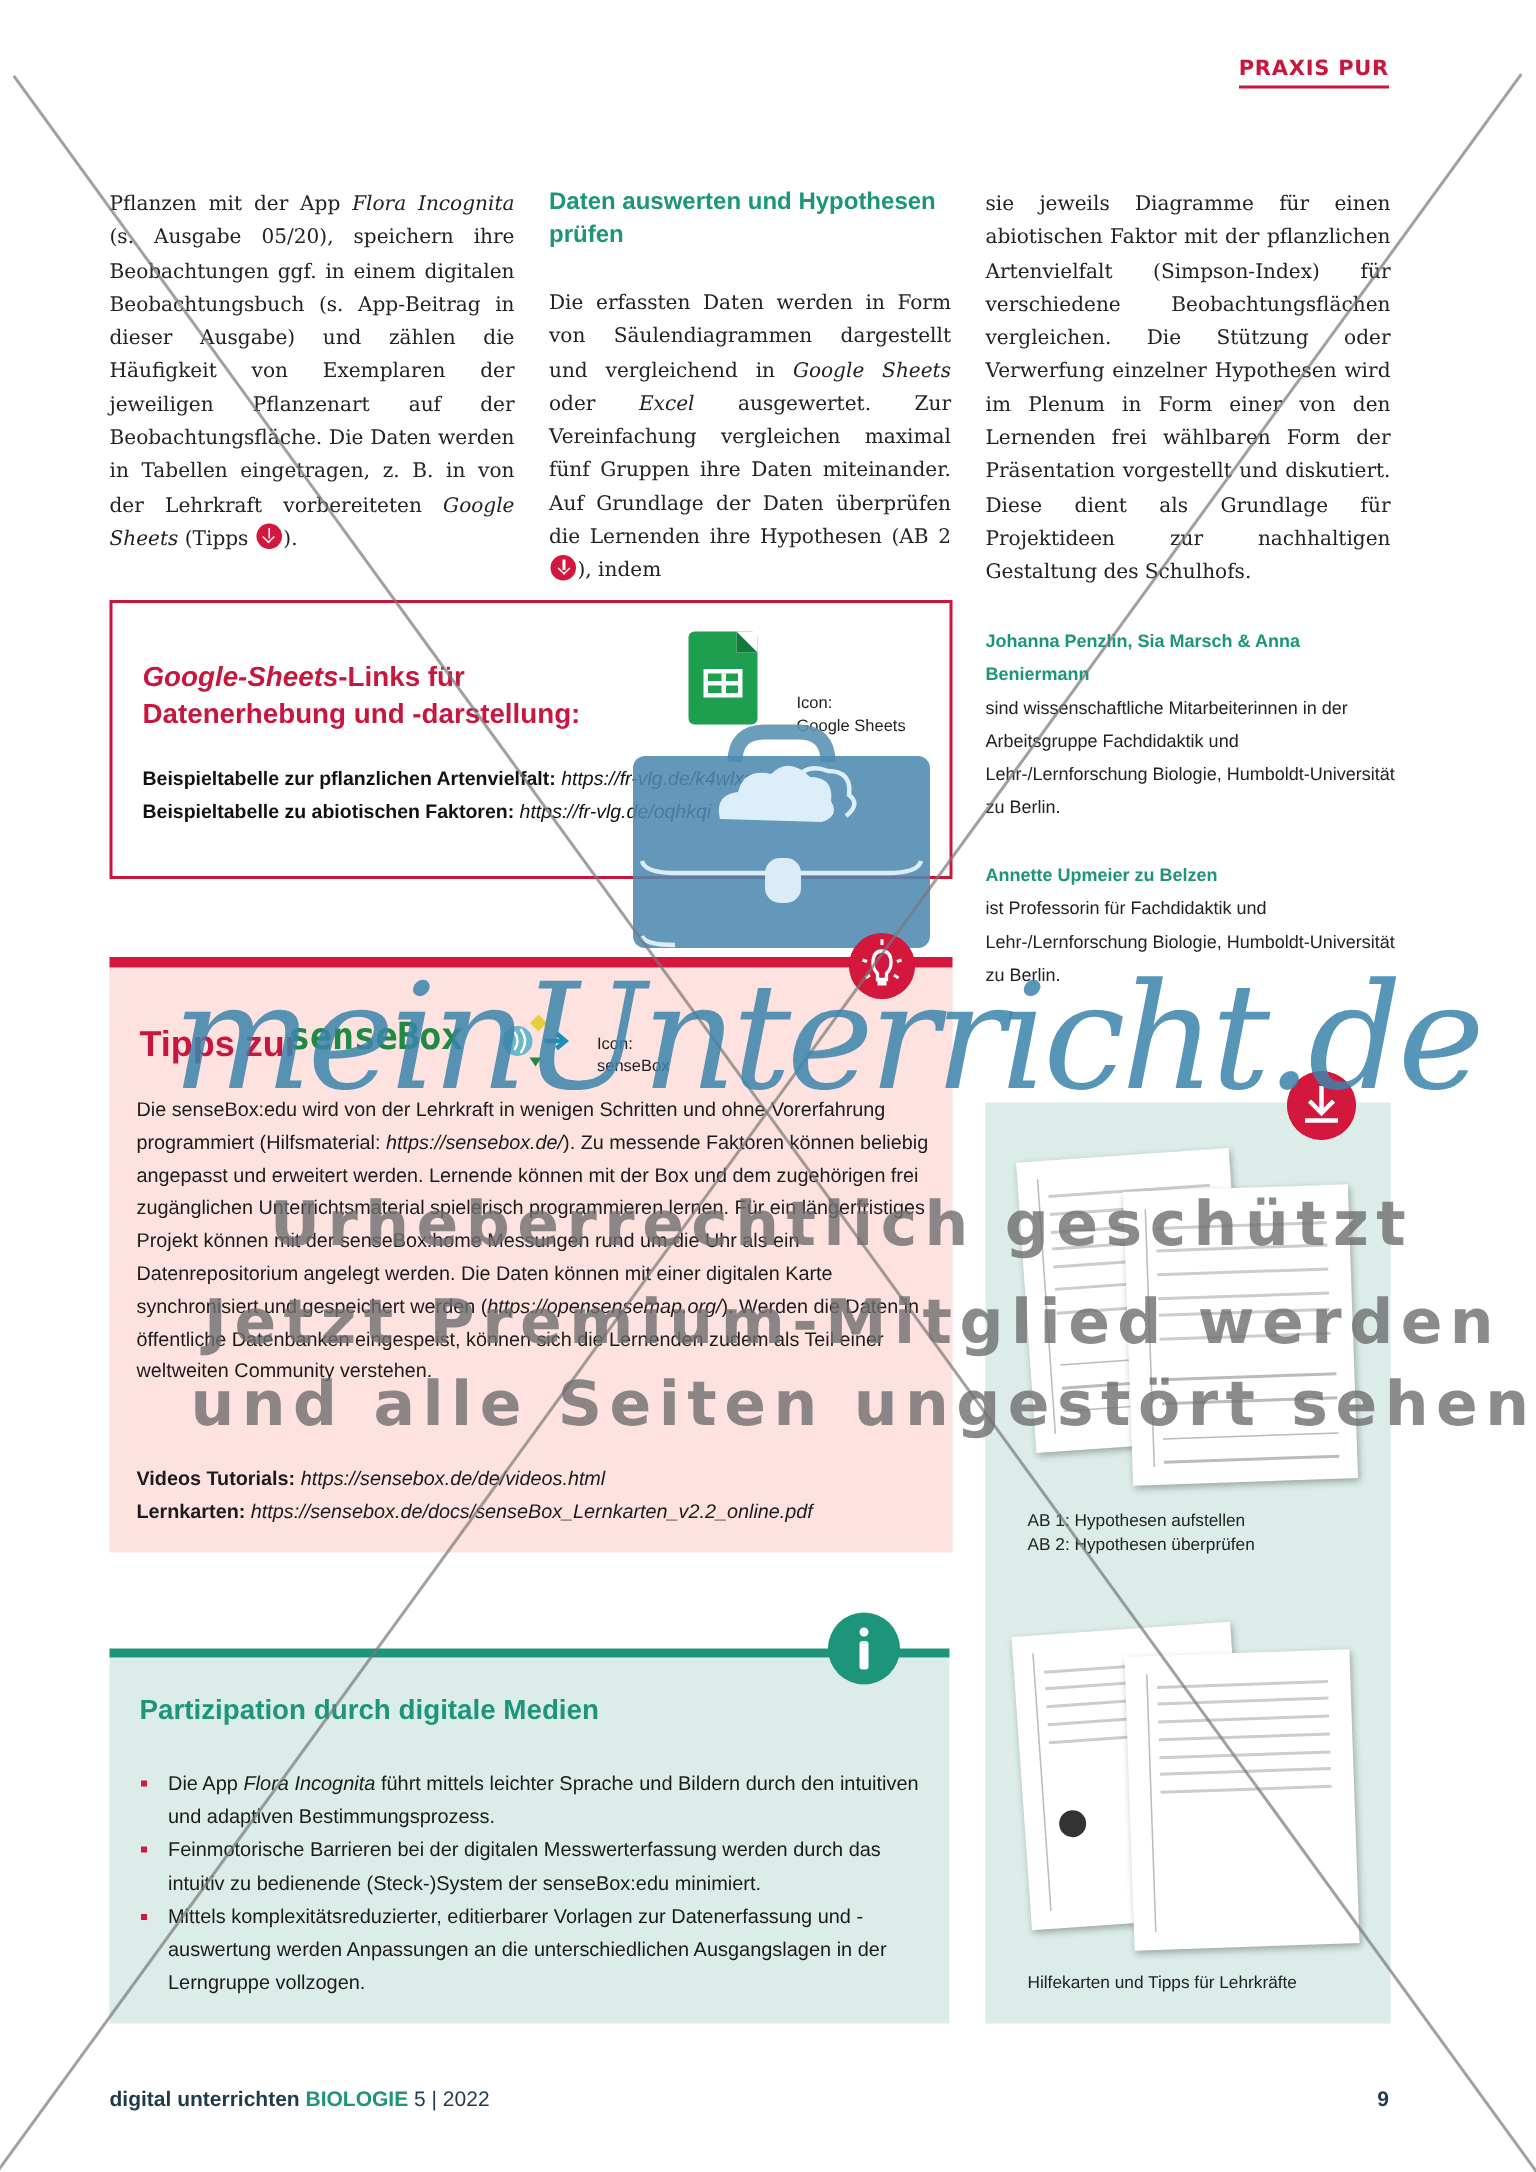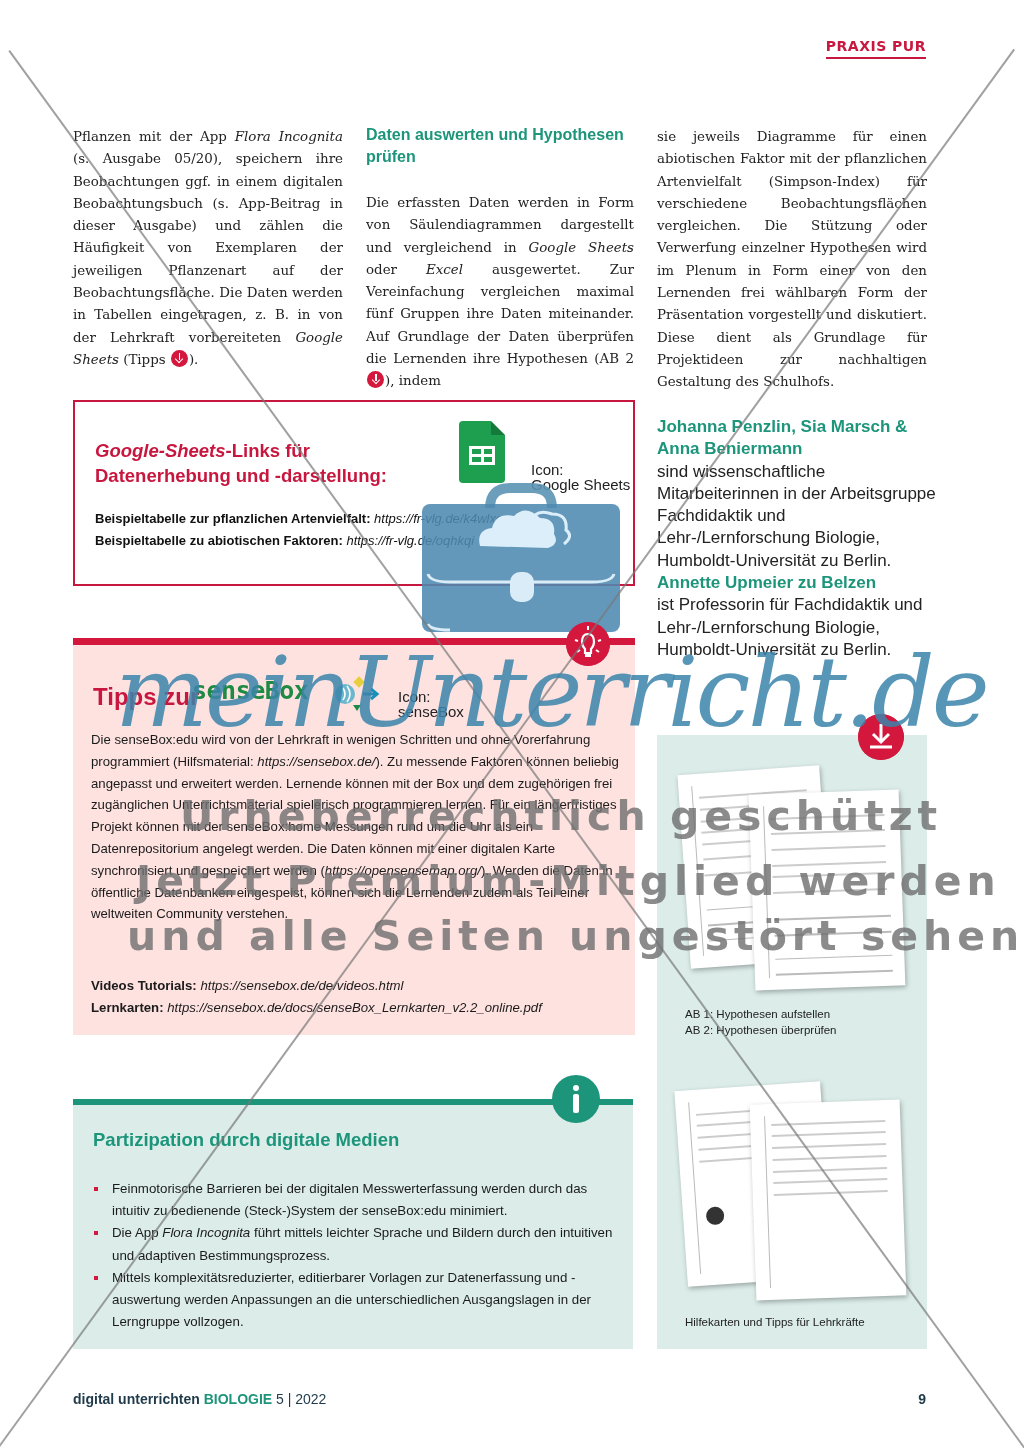--- a/index.html
+++ b/index.html
@@ -12,38 +12,38 @@
   .serif-col i { font-style: italic; }
   #col1 { left: 73px; top: 126px; width: 270px; }
   #col2-heading { position: absolute; left: 366px; top: 124px; width: 260px; font-weight: bold; font-size: 16px; line-height: 22px; color: #1c957a; }
   #col2 { left: 366px; top: 192px; width: 268px; }
   #col3 { left: 657px; top: 126px; width: 270px; }
 
   .dl-inline { display: inline-block; width: 17px; height: 17px; border-radius: 50%; background: #d4173d; vertical-align: -3px; position: relative; margin: 0 1px; }
   .dl-inline::before { content: ""; position: absolute; left: 8px; top: 3px; width: 1.6px; height: 7px; background: #fff; }
   .dl-inline::after { content: ""; position: absolute; left: 5.5px; top: 6px; width: 5px; height: 5px; border-right: 1.6px solid #fff; border-bottom: 1.6px solid #fff; transform: rotate(45deg); }
 
-  .authors { position: absolute; left: 657px; width: 280px; font-size: 17px; line-height: 22.3px; color: #222; }
+  .authors { position: absolute; left: 657px; width: 280px; font-size: 12px; line-height: 22.3px; color: #222; }
   .authors .name { font-weight: bold; color: #1c957a; }
   #authors1 { top: 416px; }
   #authors2 { top: 572px; }
 
   
   #gs-box { position: absolute; left: 73px; top: 400px; width: 562px; height: 186px; border: 2px solid #c8173f; background: #fff; }
   #gs-title { position: absolute; left: 20px; top: 36px; font-size: 18.5px; line-height: 25px; font-weight: bold; color: #c8173f; }
   #gs-title i { font-style: italic; }
   #gs-links { position: absolute; left: 20px; top: 106px; font-size: 13px; line-height: 21.5px; color: #111; }
   #gs-links b { font-weight: bold; }
   #gs-links i { font-style: italic; }
   #gs-icon { position: absolute; left: 459px; top: 421px; width: 46px; height: 62px; background: #1e9e4f; border-radius: 4px; }
   #gs-icon::before { content: ""; position: absolute; right: 0; top: 0; width: 0; height: 0; border-left: 14px solid #137a3a; border-top: 14px solid #fff; }
   #gs-icon .grid { position: absolute; left: 10px; top: 25px; width: 26px; height: 19px; border: 3px solid #fff; background: #1e9e4f; }
   #gs-icon .grid::before { content: ""; position: absolute; left: 0; top: 5px; width: 100%; height: 3px; background: #fff; }
   #gs-icon .grid::after { content: ""; position: absolute; left: 9px; top: 0; width: 3px; height: 100%; background: #fff; }
-  .icon-caption { position: absolute; font-size: 15px; line-height: 15px; color: #222; }
+  .icon-caption { position: absolute; font-size: 11px; line-height: 15px; color: #222; }
   #gs-caption { left: 531px; top: 462px; }
 
   
   #briefcase { position: absolute; left: 410px; top: 478px; width: 222px; height: 158px; }
 
   
   #tips-bar { position: absolute; left: 73px; top: 638px; width: 562px; height: 7px; background: #d4173d; }
   #tips-box { position: absolute; left: 73px; top: 645px; width: 562px; height: 390px; background: #fde2e0; }
   #tips-bulb { position: absolute; left: 566px; top: 622px; width: 44px; height: 44px; border-radius: 50%; background: #d4173d; }
   #tips-title { position: absolute; left: 93px; top: 683px; font-size: 24px; font-weight: bold; color: #c8173f; }
@@ -245,22 +245,22 @@
     <div class="tx" style="top:40%"></div>
     <div class="tx" style="top:46%"></div>
 </div>
 <div class="panel-caption" id="hk-caption">Hilfekarten und Tipps für Lehrkräfte</div>
 
 <div id="info-box"></div>
 <div id="info-bar"></div>
 <div id="info-icon"></div>
 <div id="info-title">Partizipation durch digitale Medien</div>
 <ul id="info-list">
+  <li><span>Die App </span><i>Flora Incognita</i><span> führt mittels leichter Sprache und Bildern durch den intuitiven und adaptiven Bestimmungsprozess.</span></li>
   <li><span>Feinmotorische Barrieren bei der digitalen Messwerterfassung werden durch das intuitiv zu bedienende (Steck-)System der senseBox:edu minimiert.</span></li>
-  <li><span>Die App </span><i>Flora Incognita</i><span> führt mittels leichter Sprache und Bildern durch den intuitiven und adaptiven Bestimmungsprozess.</span></li>
   <li><span>Mittels komplexitätsreduzierter, editierbarer Vorlagen zur Datenerfassung und -auswertung werden Anpassungen an die unterschiedlichen Ausgangslagen in der Lerngruppe vollzogen.</span></li>
 </ul>
 
 <div id="footer">
   <span>digital unterrichten</span>
   <span class="bio">BIOLOGIE</span>
   <span class="issue">5 | 2022</span>
 </div>
 <div id="page-number">9</div>
 

